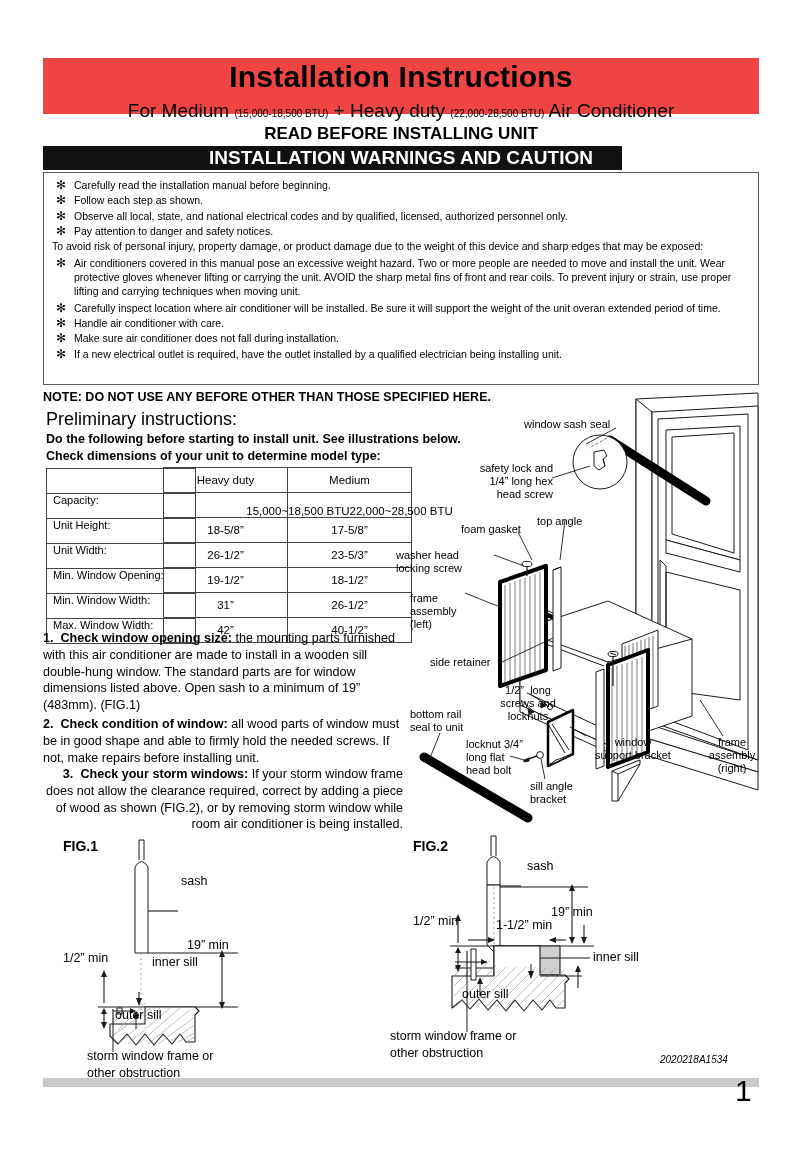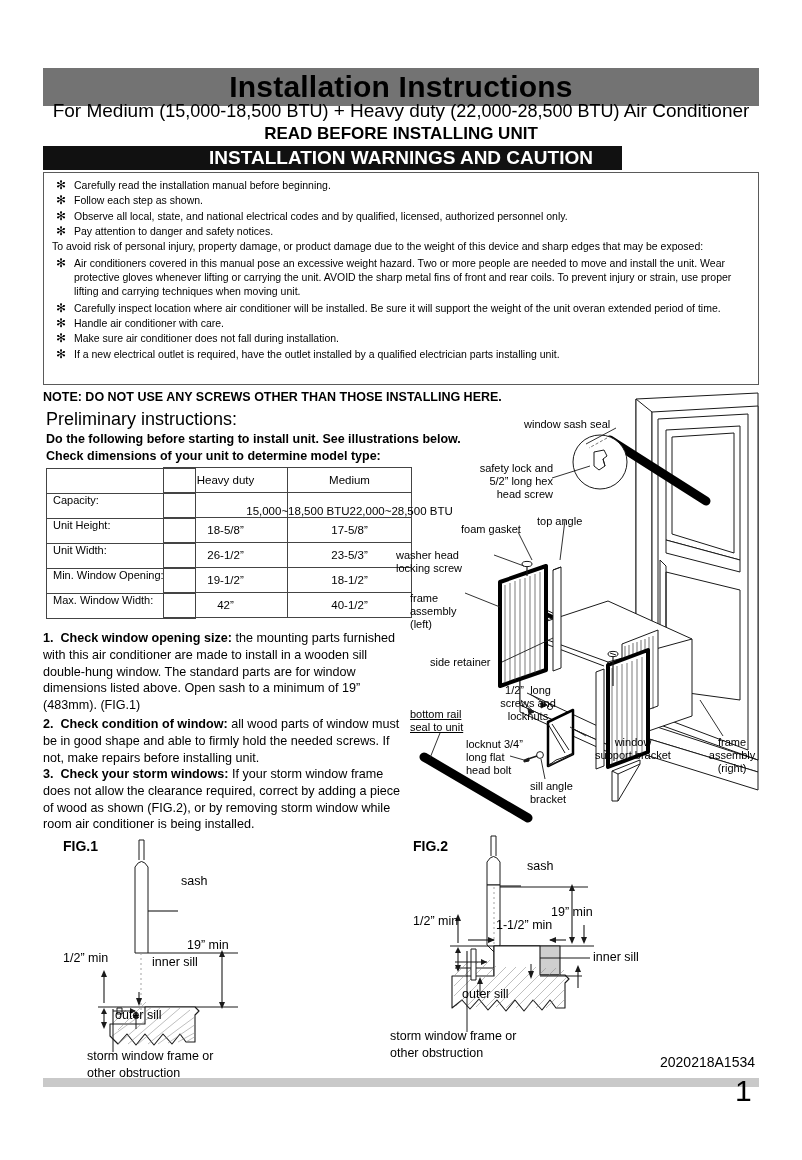--- a/index.html
+++ b/index.html
@@ -2,27 +2,27 @@
 <html><head>
 <meta charset="utf-8">
 <style>
   html,body{margin:0;padding:0;background:#fff;}
   body{width:802px;height:1160px;position:relative;
        font-family:"Liberation Sans",sans-serif;color:#000;
        -webkit-font-smoothing:antialiased;}
   .page{position:absolute;left:0;top:0;width:802px;height:1160px;overflow:hidden;}
 
   
-  .title-bar{position:absolute;left:43px;top:68px;width:716px;height:38px;
-             background:#737373;}
+  .title-bar{position:absolute;left:43px;top:58px;width:716px;height:56px;
+             background:#ef4444;}
   .title-bar .t{position:absolute;left:0;top:0;width:716px;text-align:center;
              font-size:30px;font-weight:bold;line-height:38px;letter-spacing:.2px;}
   .subtitle{position:absolute;left:43px;top:100px;width:716px;text-align:center;
             font-size:19px;line-height:22px;white-space:nowrap;}
-  .subtitle .sm{font-size:18px;}
+  .subtitle .sm{font-size:10px;}
   .readbefore{position:absolute;left:43px;top:124px;width:716px;text-align:center;
               font-size:17px;font-weight:bold;line-height:20px;}
   .warnbar{position:absolute;left:43px;top:146px;width:579px;height:24px;background:#111;}
   .warnbar .t{color:#fff;font-size:19px;font-weight:bold;text-align:center;
               line-height:24px;width:716px;}
 
   
   .warnbox{position:absolute;left:43px;top:172px;width:716px;height:213px;
            border:1.5px solid #5a5a5a;box-sizing:border-box;background:#fff;}
   .wlist{position:absolute;left:8px;top:6px;width:700px;}
@@ -47,33 +47,33 @@
   table.dims td.hdr{text-align:center;}
   .cap-overflow{position:relative;white-space:nowrap;text-align:center;}
   .cap-overflow span{position:absolute;left:50%;transform:translateX(-50%);
                      white-space:nowrap;}
 
   
   .para{position:absolute;left:43px;width:360px;font-size:12.6px;line-height:16.8px;}
   .para b{font-weight:bold;}
   .p1{top:630px;}
   .p2{top:716px;}
-  .p3{top:766px;}
+  .p3{top:766px;text-align:right;}
 
   
   .lbl{position:absolute;font-size:11px;line-height:13px;white-space:pre;}
   .lbl.c{text-align:center;}
   .lbl.r{text-align:right;}
 
   
   .figcap{position:absolute;font-size:14px;font-weight:bold;}
 
   .diag{position:absolute;left:0;top:0;}
 
-  .footer-code{position:absolute;left:660px;top:1054px;font-size:14px;}
+  .footer-code{position:absolute;left:660px;top:1054px;font-size:10px;font-style:italic;}
   .footer-bar{position:absolute;left:43px;top:1078px;width:716px;height:9px;background:#c9c9c9;}
   .footer-num{position:absolute;left:735px;top:1074px;font-size:30px;font-weight:normal;}
 </style>
 </head>
 <body>
 
 <div class="page">
 
   <div class="title-bar">
     <div class="t">Installation Instructions</div>
@@ -120,27 +120,27 @@
       <div class="wrow tight">
         <span class="ast">✻</span>
         <span>Handle air conditioner with care.</span>
       </div>
       <div class="wrow tight">
         <span class="ast">✻</span>
         <span>Make sure air conditioner does not fall during installation.</span>
       </div>
       <div class="wrow tight">
         <span class="ast">✻</span>
-        <span>If a new electrical outlet is required, have the outlet installed by a qualified electrician parts installing unit.</span>
+        <span>If a new electrical outlet is required, have the outlet installed by a qualified electrician being installing unit.</span>
       </div>
 
     </div>
   </div>
 
-  <div class="note">NOTE: DO NOT USE ANY SCREWS OTHER THAN THOSE INSTALLING HERE.</div>
+  <div class="note">NOTE: DO NOT USE ANY BEFORE OTHER THAN THOSE SPECIFIED HERE.</div>
   <div class="prelim">Preliminary instructions:</div>
   <div class="prelim2">Do the following before starting to install unit. See illustrations below.</div>
   <div class="prelim3">Check dimensions of your unit to determine model type:</div>
 
   <table class="dims">
     <tbody>
         <tr>
       <td class="lbl hdr"></td>
       <td class="val hdr">Heavy duty</td>
       <td class="val hdr">Medium</td>
@@ -159,20 +159,25 @@
     </tr>
     <tr>
       <td class="lbl">Unit Width:</td>
       <td class="val">26-1/2”</td>
       <td class="val">23-5/3”</td>
     </tr>
     <tr>
       <td class="lbl">Min. Window Opening:</td>
       <td class="val">19-1/2”</td>
       <td class="val">18-1/2”</td>
+    </tr>
+    <tr>
+      <td class="lbl">Min. Window Width:</td>
+      <td class="val">31”</td>
+      <td class="val">26-1/2”</td>
     </tr>
     <tr>
       <td class="lbl">Max. Window Width:</td>
       <td class="val">42”</td>
       <td class="val">40-1/2”</td>
     </tr>
   </tbody>
     </table>
 
   <div class="para p1"><b>1.</b>&nbsp; <b>Check window opening size:</b><span> the mounting parts furnished with this air conditioner are made to install in a wooden sill double-hung window. The standard parts are for window dimensions listed above. Open sash to a minimum of 19” (483mm). (FIG.1)</span></div>
@@ -472,31 +477,31 @@
         <path d="M578,969 L578,988" stroke-width="1.1"></path>
         <path d="M575,972 l3,-7 l3,7 Z" fill="#1a1a1a" stroke="none"></path>
         <path d="M540,976 L582,976" stroke-width="1"></path>
       </g>
 
     </g>
   </svg>
 
   <div class="lbl" style="left:524px;top:418px;">window sash seal</div>
   <div class="lbl r" style="left:398px;top:462px;width:155px;">safety lock and
-5/2” long hex
+1/4” long hex
 head screw</div>
   <div class="lbl" style="left:461px;top:523px;">foam gasket</div>
   <div class="lbl" style="left:537px;top:515px;">top angle</div>
   <div class="lbl" style="left:396px;top:549px;">washer head
 locking screw</div>
   <div class="lbl" style="left:410px;top:592px;">frame
 assembly
 (left)</div>
   <div class="lbl" style="left:430px;top:656px;">side retainer</div>
-  <div class="lbl" style="left:410px;top:708px;text-decoration:underline;">bottom rail
+  <div class="lbl" style="left:410px;top:708px;">bottom rail
 seal to unit</div>
   <div class="lbl c" style="left:483px;top:684px;width:90px;">1/2”  long
 screws and
 locknuts</div>
   <div class="lbl" style="left:466px;top:738px;">locknut 3/4”
 long flat
 head bolt</div>
   <div class="lbl" style="left:530px;top:780px;">sill angle
 bracket</div>
   <div class="lbl c" style="left:578px;top:736px;width:110px;">window

